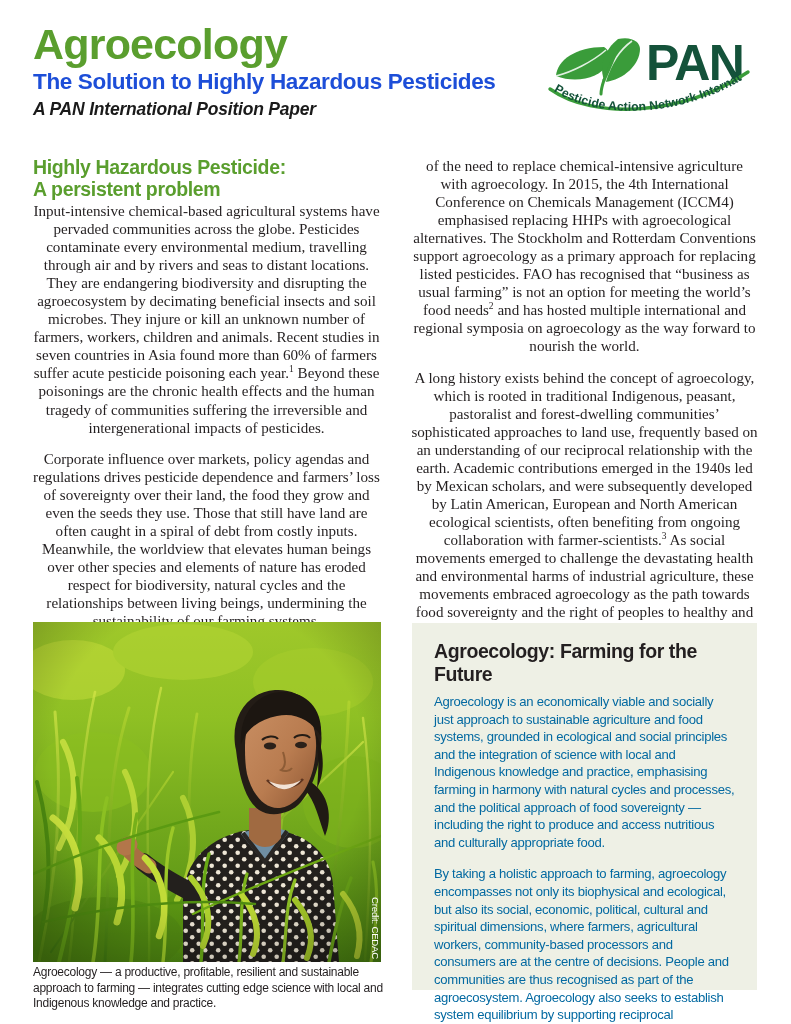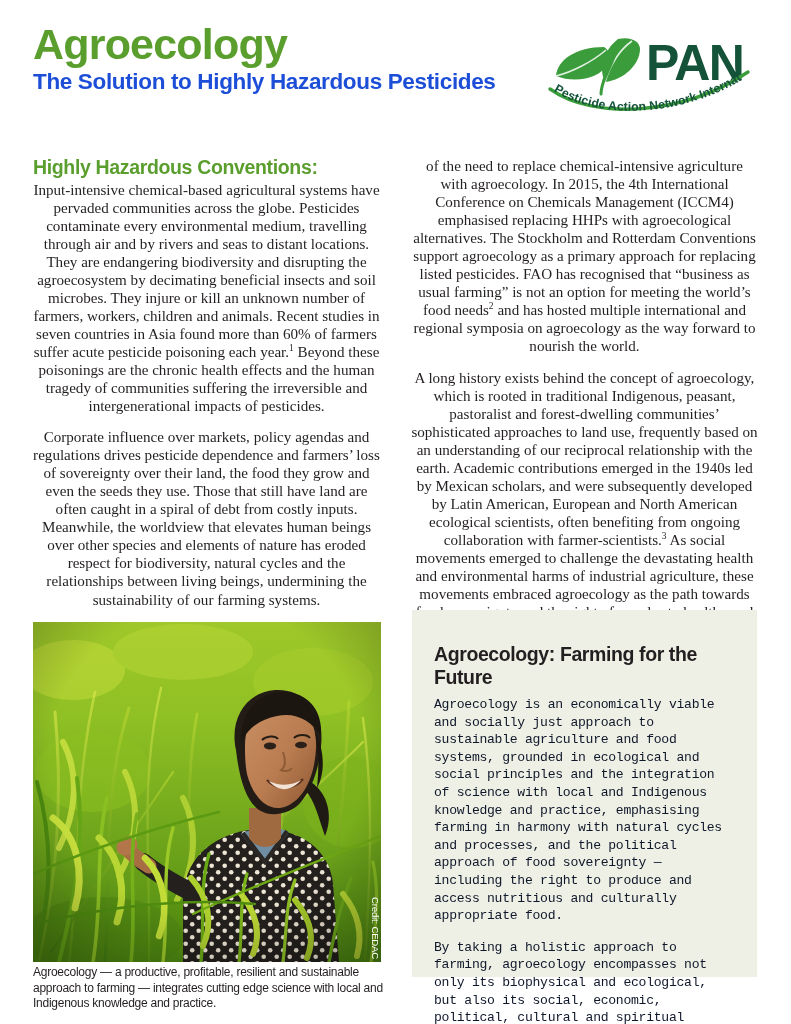--- a/index.html
+++ b/index.html
@@ -157,56 +157,57 @@
     font-size: 12px;
     line-height: 15.5px;
     color: #231f20;
     letter-spacing: -0.25px;
   }
 
   
   .sidebox {
     position: absolute;
     left: 412px;
-    top: 610px;
+    top: 623px;
     width: 345px;
     height: 367px;
     background: #eef0e5;
     box-sizing: border-box;
-    padding: 33px 22px 10px 22px;
+    padding: 17px 22px 10px 22px;
   }
   .sidebox h3 {
     font-family: "Liberation Sans", sans-serif;
     font-weight: 700;
     font-size: 19.5px;
     line-height: 23px;
     letter-spacing: -0.4px;
     color: #231f20;
     margin: 0 0 7px 0;
   }
   .sidebox p {
-    font-family: Liberation Mono, monospace;
+    font-family: Liberation Sans, sans-serif;
     font-size: 13.1px;
     line-height: 17.6px;
     letter-spacing: -0.28px;
-    color: #0f172a;
+    color: #0369a1;
     margin: 0 0 14px 0;
   }
   .sidebox p:last-child { margin-bottom: 0; }
 </style>
 </head>
 <body>
 
 <div class="page">
 
   <div class="header">
 
     <div class="title-block">
       <h1 class="doc-title">Agroecology</h1>
       <div class="doc-subtitle">The Solution to Highly Hazardous Pesticides</div>
+      <div class="doc-tagline">A PAN International Position Paper</div>
     </div>
 
     <div class="logo">
       <svg width="212" height="92" viewBox="0 0 212 92" xmlns="http://www.w3.org/2000/svg">
         <defs>
           <path id="arcpath" d="M 6,62 C 52,92 132,90 196,52" fill="none"></path>
         </defs>
 
         <g>
           <path d="M58,19 C30,19 11,32 10,48 C30,56 54,50 62,36 C66,29 63,22 58,19 Z" fill="#3a9c3a"></path>
@@ -229,21 +230,22 @@
           <textPath href="#arcpath" startOffset="2">Pesticide Action Network International</textPath>
         </text>
       </svg>
     </div>
 
   </div>
 
   <div class="col-left">
 
     <h2 class="sec-head two-line">
-      <span>Highly Hazardous Conventions:</span><br>
+      <span>Highly Hazardous Pesticide:</span><br>
+      <span>A persistent problem</span>
     </h2>
 
     <p class="body"><span>Input-intensive chemical-based agricultural systems have pervaded communities across the globe. Pesticides contaminate every environmental medium, travelling through air and by rivers and seas to distant locations. They are endangering biodiversity and disrupting the agroecosystem by decimating beneficial insects and soil microbes. They injure or kill an unknown number of farmers, workers, children and animals. Recent studies in seven countries in Asia found more than 60% of farmers suffer acute pesticide poisoning each year.</span><sup>1</sup><span> Beyond these poisonings are the chronic health effects and the human tragedy of communities suffering the irreversible and intergenerational impacts of pesticides.</span></p>
 
     <p class="body">Corporate influence over markets, policy agendas and regulations drives pesticide dependence and farmers’ loss of sovereignty over their land, the food they grow and even the seeds they use. Those that still have land are often caught in a spiral of debt from costly inputs. Meanwhile, the worldview that elevates human beings over other species and elements of nature has eroded respect for biodiversity, natural cycles and the relationships between living beings, undermining the sustainability of our farming systems.</p>
 
     <p class="body">With increased understanding of the adverse effects of highly hazardous pesticides (HHPs) has come global recognition</p>
   </div>
 
   <div class="col-right">

